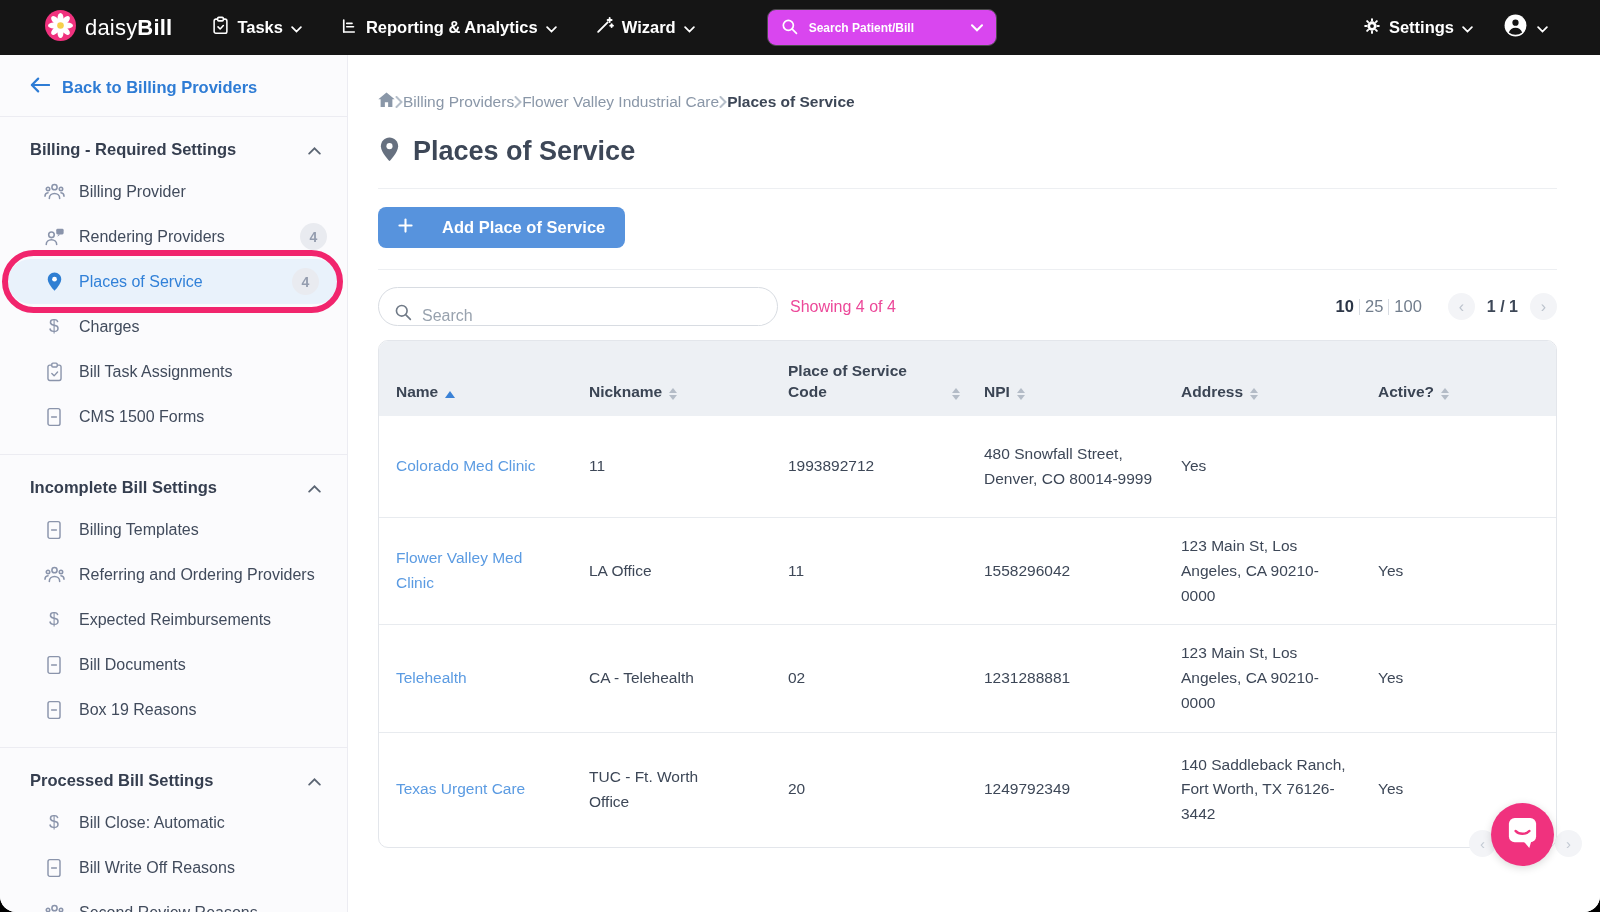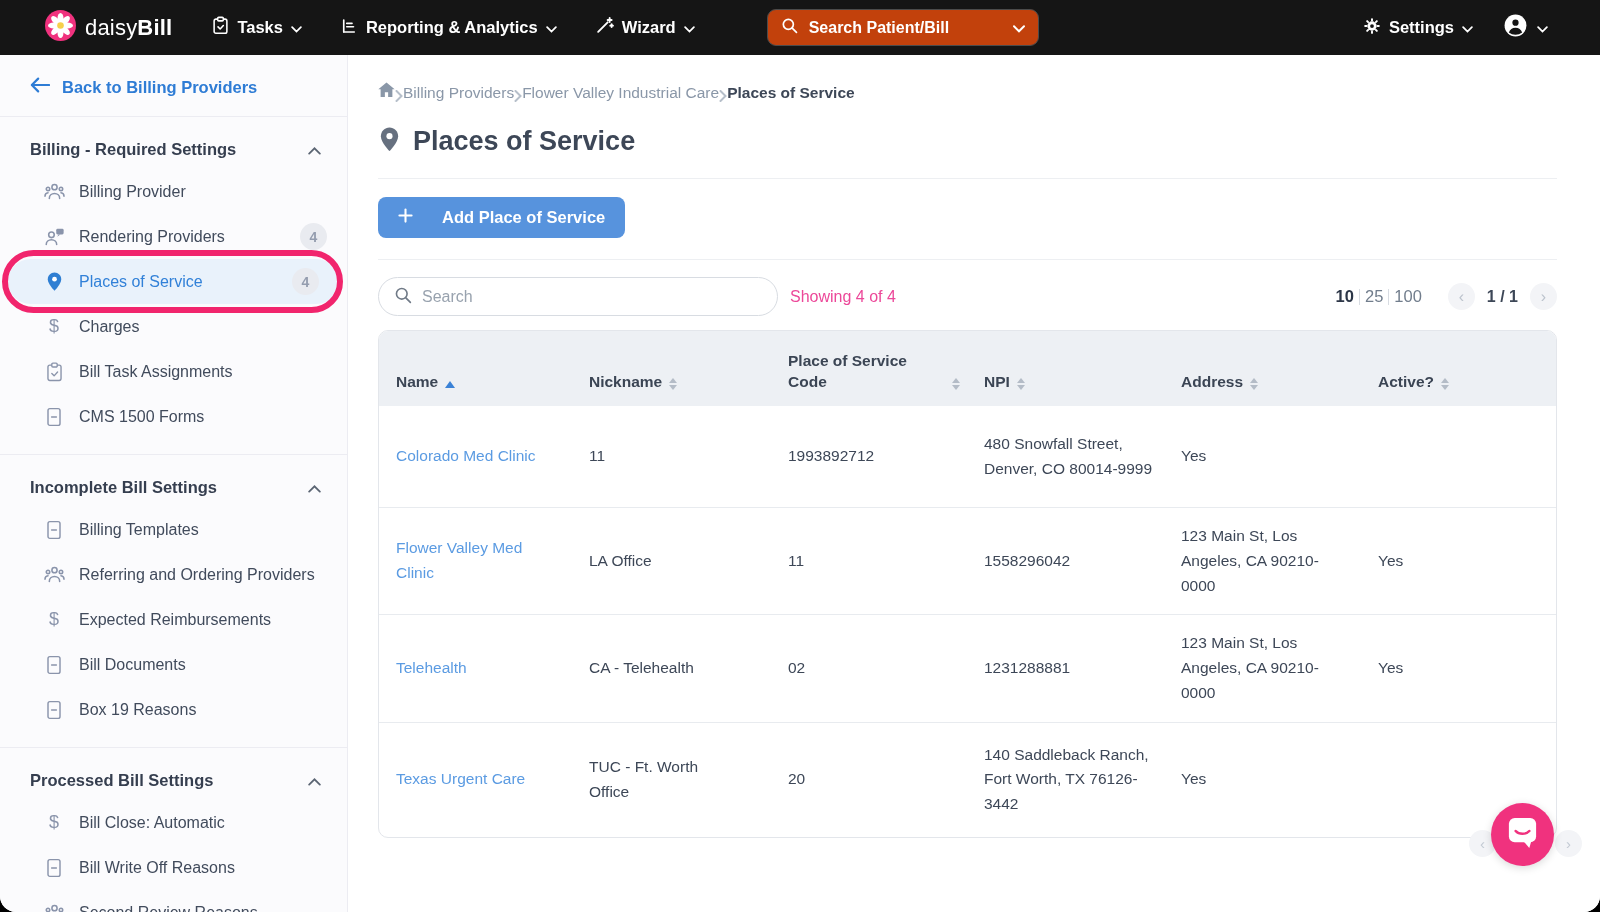--- a/index.html
+++ b/index.html
@@ -8,21 +8,21 @@
 
   
   .topbar { height:55px; background:#151515; display:flex; align-items:center; padding:0 52px 0 45px; color:#fff; }
   .brand { display:flex; align-items:center; gap:9px; margin-right:40px; }
   .brand-text { font-size:22px; color:#fff; letter-spacing:.2px; }
   .brand-text .light { font-weight:400; }
   .brand-text .bold { font-weight:700; }
   .topnav { display:flex; align-items:center; gap:38px; }
   .topnav-item { display:flex; align-items:center; gap:8px; font-size:16.5px; font-weight:600; cursor:pointer; }
   .chev { display:inline-block; }
-  .search-btn { display:flex; align-items:center; gap:11px; margin-left:72px; width:272px; height:37px; background:#c2410c; border:1px solid #4b4b4b; border-radius:9px; padding:0 13px; font-size:16px; font-weight:600; color:#fff; cursor:pointer; }
+  .search-btn { display:flex; align-items:center; gap:11px; margin-left:72px; width:230px; height:37px; background:#d946ef; border:1px solid #4b4b4b; border-radius:9px; padding:0 13px; font-size:12px; font-weight:600; color:#fff; cursor:pointer; }
   .search-btn .chev { margin-left:auto; }
   .topbar-spacer { flex:1; }
   .settings-btn { display:flex; align-items:center; gap:8px; font-size:16.5px; font-weight:600; cursor:pointer; margin-right:30px; }
   .account-btn { display:flex; align-items:center; gap:9px; cursor:pointer; }
 
   
   .main { display:flex; height:857px; }
 
   
   .sidebar { width:348px; background:#fbfbfd; border-right:1px solid #ececf2; overflow:hidden; flex-shrink:0; }
@@ -32,31 +32,31 @@
   .sec-header { display:flex; align-items:center; justify-content:space-between; padding:10px 26px 10px 30px; color:#353e4f; font-size:16.5px; font-weight:700; cursor:pointer; }
   .item { position:relative; display:flex; align-items:center; height:45px; padding:0 20px 0 42px; color:#414b5c; font-size:16px; cursor:pointer; }
   .item .ic { width:24px; display:flex; justify-content:center; margin-right:13px; color:#8a94ab; font-size:18px; font-weight:500; flex-shrink:0; }
   .item .lbl { flex:1; white-space:nowrap; overflow:hidden; }
   .badge { width:27px; height:27px; border-radius:50%; background:#e9ebf0; color:#949daf; font-size:14px; font-weight:700; display:flex; align-items:center; justify-content:center; }
   .item.active { background:#e9f2fb; border-radius:28px; margin:0 8px; padding-left:34px; color:#3181d8; }
   .ring { position:absolute; left:-6px; right:-4px; top:-9px; bottom:-9px; border:6px solid #f1256d; border-radius:36px; pointer-events:none; z-index:5; }
 
   
   .content { flex:1; background:#fff; padding:0 43px 0 30px; position:relative; }
-  .breadcrumb { display:flex; align-items:flex-end; padding-top:27px; font-size:15.5px; color:#8a97a8; font-weight:500; }
+  .breadcrumb { display:flex; align-items:center; padding-top:37px; font-size:15.5px; color:#8a97a8; font-weight:500; }
   .breadcrumb .sep { color:#b6bfca; display:flex; }
   .breadcrumb .crumb { cursor:pointer; }
   .breadcrumb .current { color:#3d4757; font-weight:600; }
   .title-row { display:flex; align-items:center; gap:12px; margin-top:24px; }
   .page-title { font-size:27px; font-weight:700; color:#3d4757; }
   .content-divider { height:1px; background:#edeff2; margin-top:21px; }
   .add-btn { display:inline-flex; align-items:center; gap:29px; margin-top:18px; height:41px; padding:0 20px; background:#5793dd; border:none; border-radius:8px; color:#fff; font-size:16.5px; font-weight:700; font-family:"Liberation Sans",sans-serif; cursor:pointer; }
 
   .toolbar { display:flex; align-items:center; margin-top:17px; }
-  .search-pill { display:flex; align-items:center; gap:10px; width:400px; height:39px; border:1px solid #d8dce2; border-radius:20px; padding:0 15px; background:#fff; }
+  .search-pill { display:flex; align-items:flex-end; gap:10px; width:400px; height:39px; border:1px solid #d8dce2; border-radius:20px; padding:0 15px; background:#fff; }
   .search-pill input { border:none; outline:none; font-size:16px; color:#3d4757; width:100%; font-family:"Liberation Sans",sans-serif; }
   .search-pill input::placeholder { color:#98a2ae; }
   .showing { margin-left:12px; font-size:16px; color:#ec4899; }
   .toolbar-spacer { flex:1; }
   .page-sizes { display:flex; align-items:center; gap:5px; font-size:16.5px; color:#717d8c; }
   .page-sizes .size { cursor:pointer; }
   .page-sizes .size.active { color:#2c3647; font-weight:700; }
   .vsep { width:1px; height:16px; background:#d8dce2; }
   .pager { display:flex; align-items:center; gap:12px; margin-left:26px; }
   .pager-btn { width:27px; height:27px; border-radius:50%; background:#f3f4f7; color:#bcc3cd; display:flex; align-items:center; justify-content:center; font-size:16px; cursor:pointer; }
@@ -546,20 +546,21 @@
             <div class="cell nick">CA - Telehealth</div>
             <div class="cell">02</div>
             <div class="cell">1231288881</div>
             <div class="cell addr">123 Main St, Los Angeles, CA 90210-0000</div>
             <div class="cell">Yes</div>
           </div>
           <div class="t-row">
             <div class="cell name"><span class="link">Texas Urgent Care</span></div>
             <div class="cell nick">TUC - Ft. Worth Office</div>
             <div class="cell">20</div>
+            <div class="cell">1249792349</div>
             <div class="cell addr">140 Saddleback Ranch, Fort Worth, TX 76126-3442</div>
             <div class="cell">Yes</div>
           </div>
         </div>
       </div>
 
     </div>
   </div>
 
   <span class="bottom-pager-btn bp-left">‹</span>

